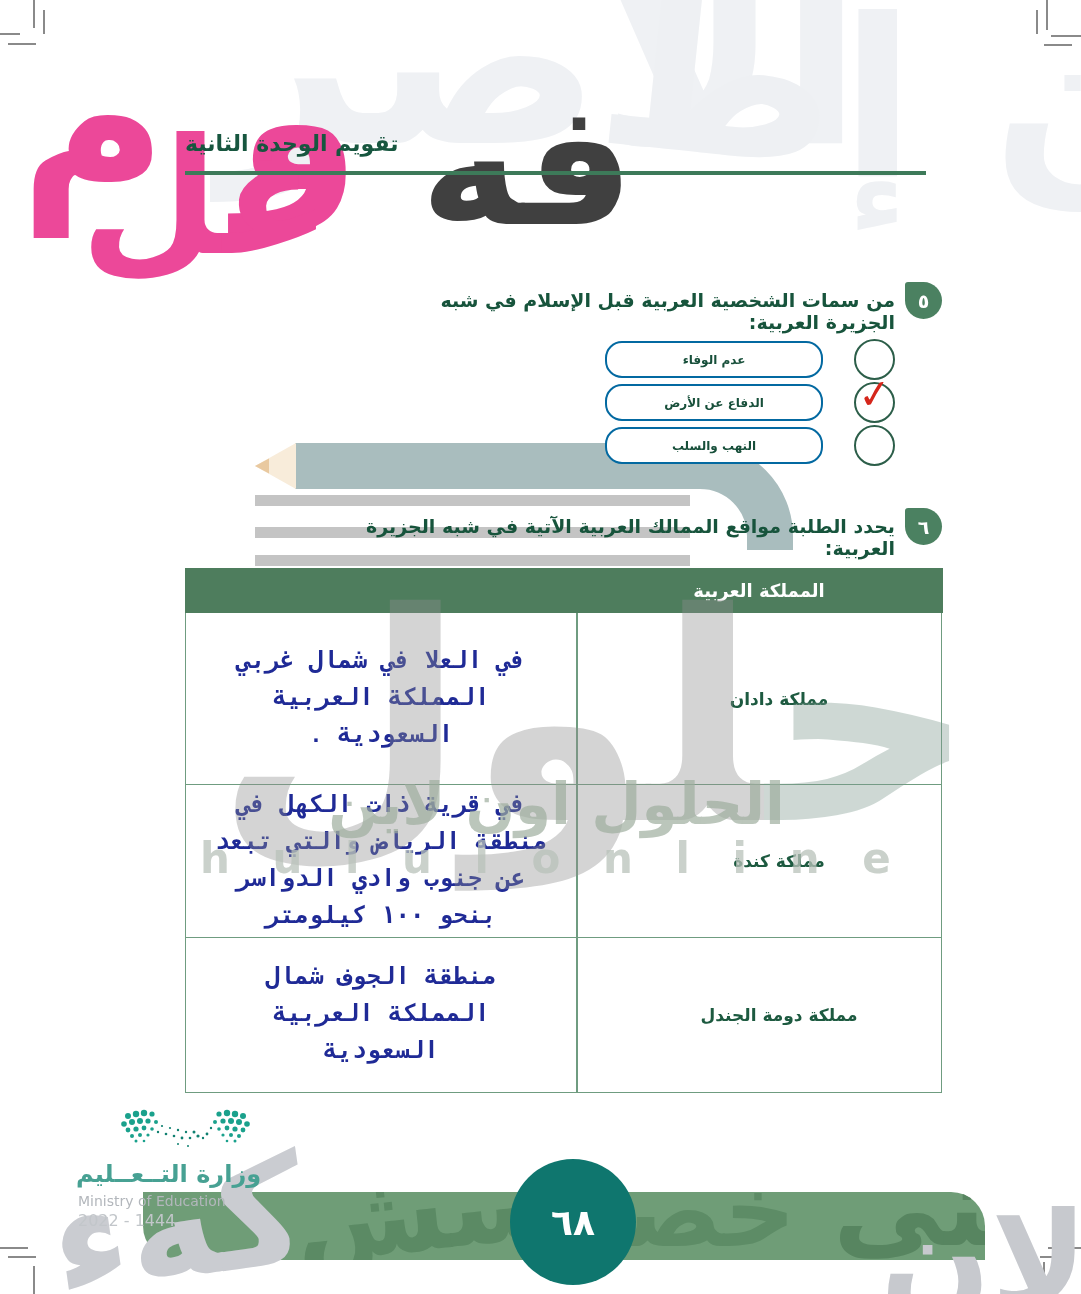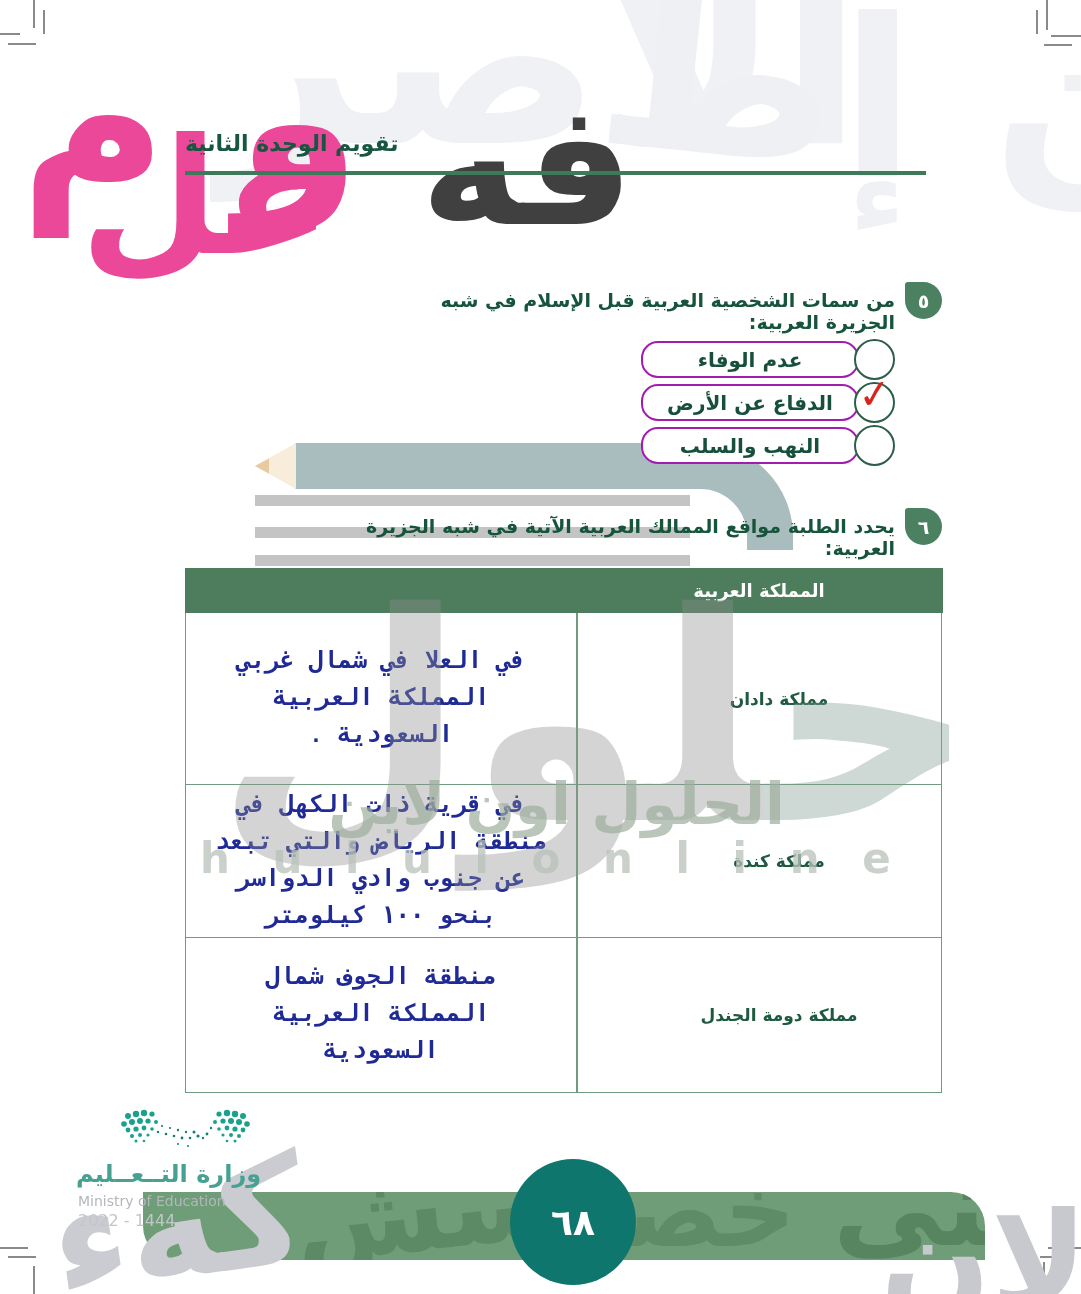--- a/index.html
+++ b/index.html
@@ -16,23 +16,23 @@
   
   .title{left:185px;top:131px;font-size:22px;font-weight:bold;color:#17563f;direction:rtl;z-index:3;}
   .title-line{left:185px;top:171px;width:741px;height:4px;background:#3d7a59;z-index:3;}
 
   
   .badge{width:37px;height:37px;background:#4b8161;color:#fff;font-size:19px;font-weight:bold;
          border-radius:3px 50% 50% 50%;display:flex;align-items:center;justify-content:center;z-index:3;}
   .qtext{font-size:19px;font-weight:bold;color:#17543c;direction:rtl;text-align:right;z-index:3;}
 
   
-  .pill{left:641px;width:214px;height:33px;border:2px solid #a21caf;border-radius:17px;
+  .pill{left:605px;width:214px;height:33px;border:2px solid #0369a1;border-radius:17px;
         display:flex;align-items:center;justify-content:center;background:#fff;z-index:3;
-        font-size:20px;font-weight:bold;color:#174f3a;direction:rtl;}
+        font-size:12px;font-weight:bold;color:#174f3a;direction:rtl;}
   .chk{left:854px;width:37px;height:37px;border:2.5px solid #2c5e49;border-radius:50%;
        background:#fff;z-index:3;}
   .mark{position:absolute;left:2px;top:-10px;font-size:40px;font-weight:bold;color:#d5261b;
         transform:rotate(-6deg);display:none;line-height:1;}
   .chk.checked .mark{display:block;}
 
   
   .stripe{position:absolute;left:255px;width:435px;height:11px;background:#c4c4c4;z-index:1;}
 
   

